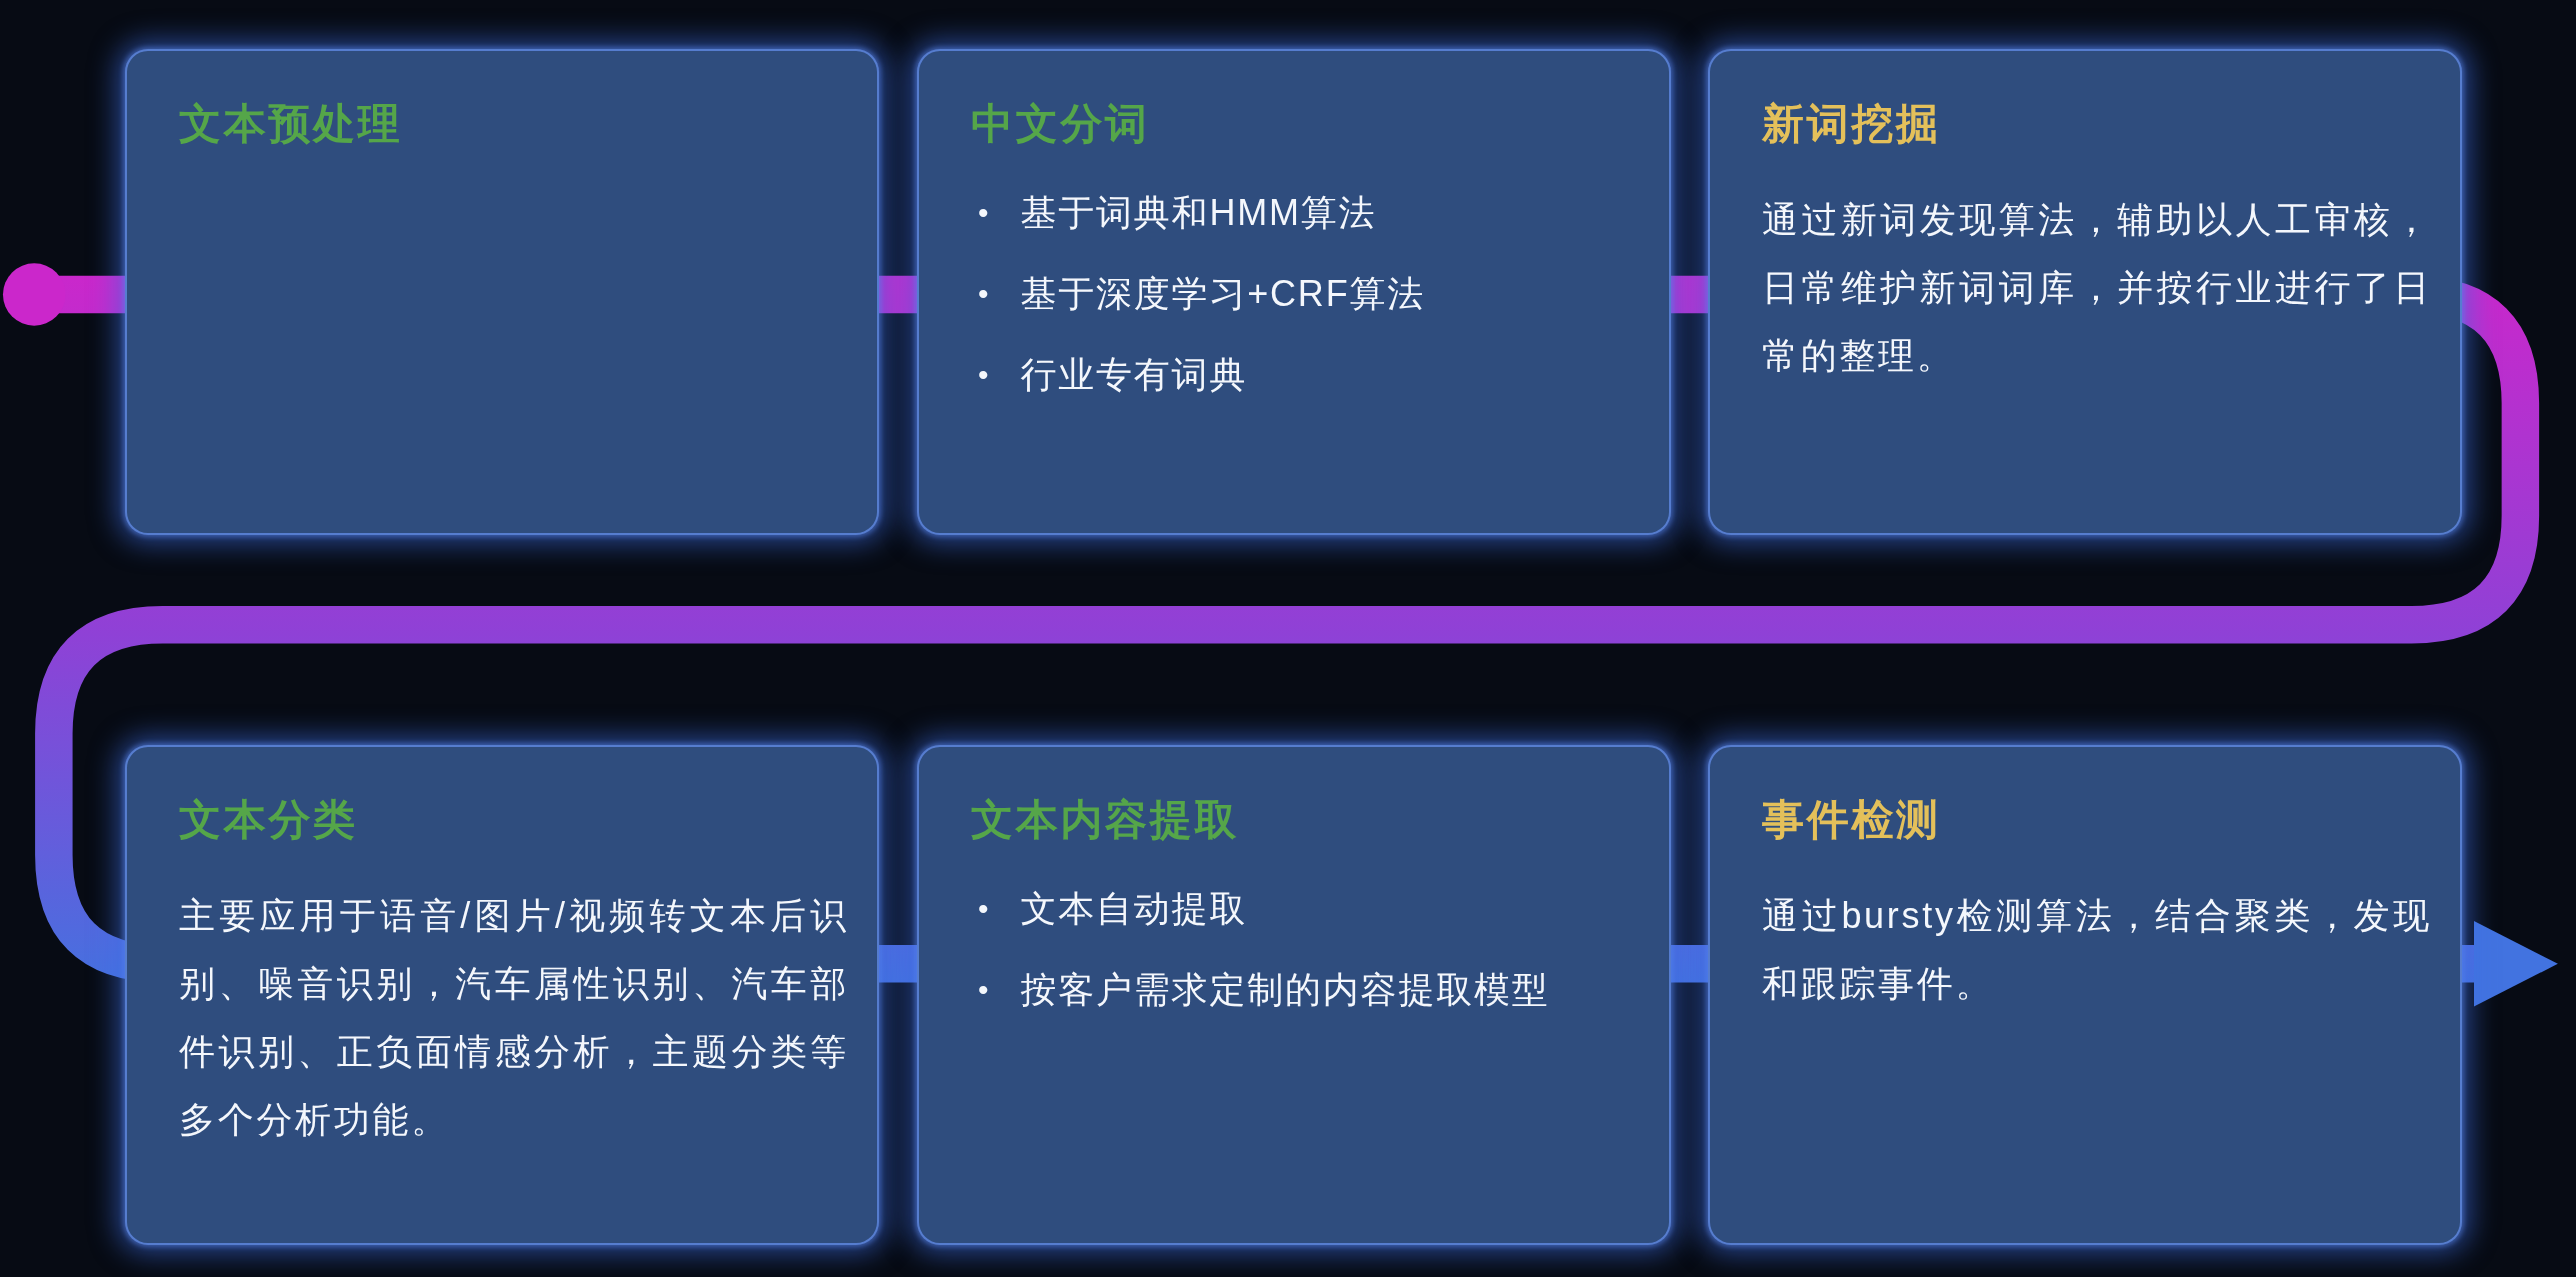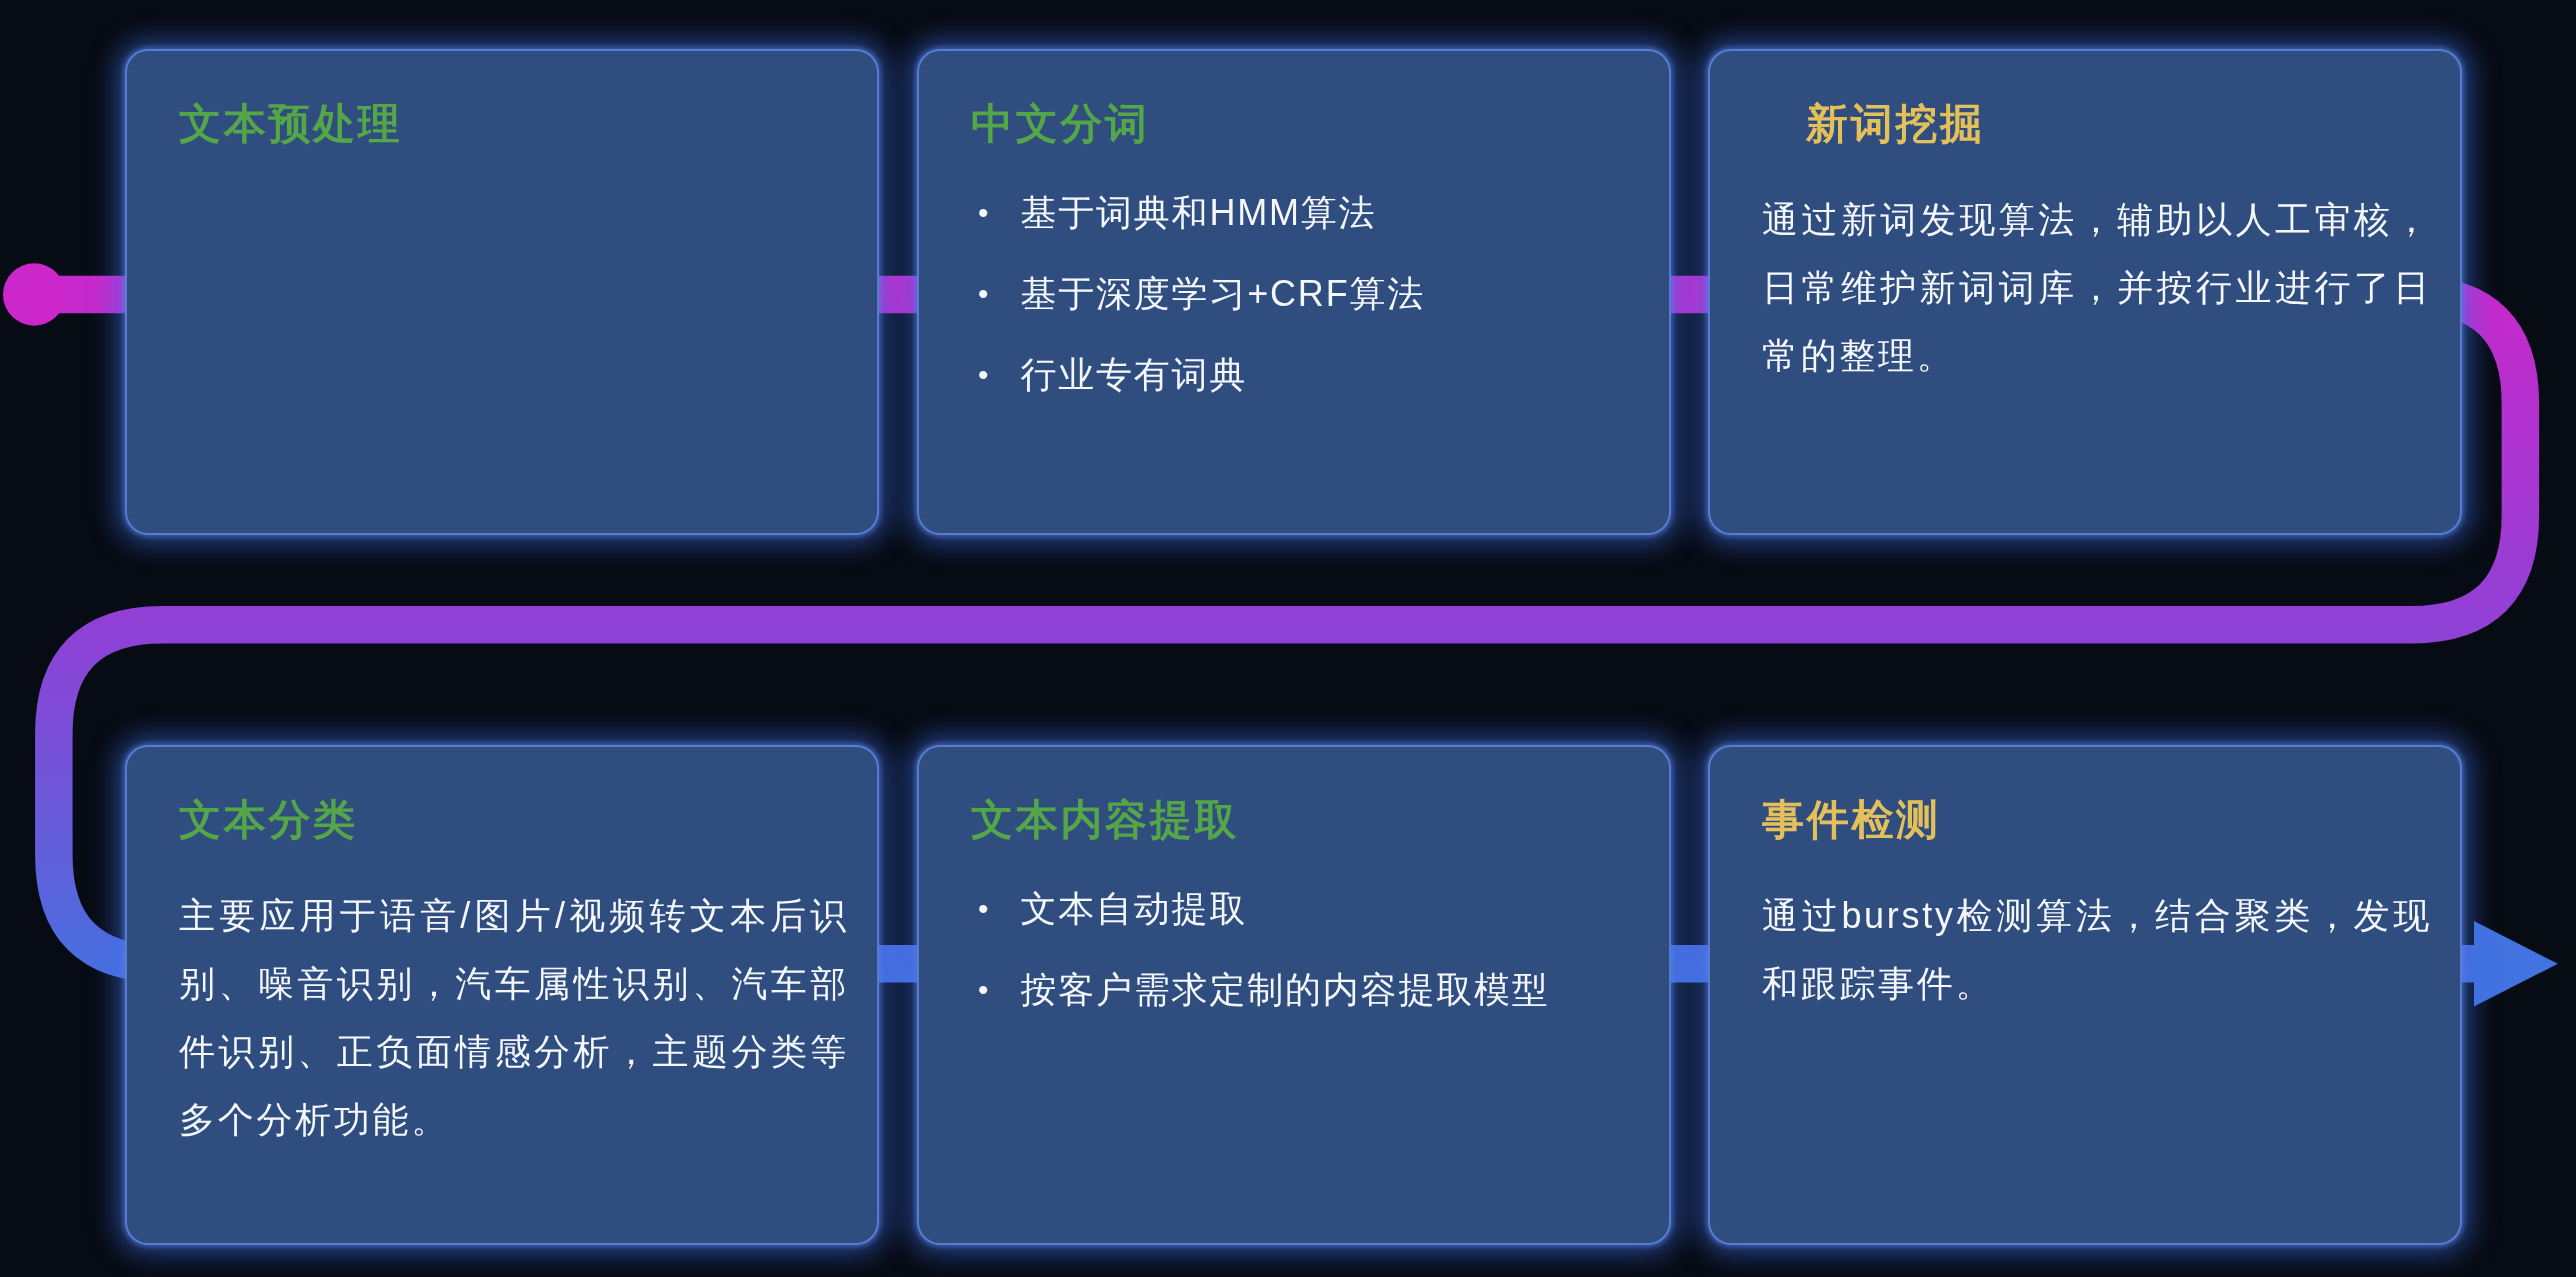--- a/index.html
+++ b/index.html
@@ -90,21 +90,21 @@
         <span>基于深度学习+CRF算法</span>
       </li>
       <li class="bullet-item">
         <span class="bullet-dot"></span>
         <span>行业专有词典</span>
       </li>
     </ul>
   </div>
 
   <div class="card row1 col3">
-    <div class="card-title" style="color: rgb(228, 192, 90); margin-left: 44px;">新词挖掘</div>
+    <div class="card-title" style="color: rgb(228, 192, 90);">新词挖掘</div>
     <div class="card-body">通过新词发现算法，辅助以人工审核，日常维护新词词库，并按行业进行了日常的整理。</div>
   </div>
 
   <div class="card row2 col1">
     <div class="card-title" style="color: rgb(85, 166, 73);">文本分类</div>
     <div class="card-body">主要应用于语音/图片/视频转文本后识别、噪音识别，汽车属性识别、汽车部件识别、正负面情感分析，主题分类等多个分析功能。</div>
   </div>
 
   <div class="card row2 col2">
     <div class="card-title" style="color: rgb(85, 166, 73);">文本内容提取</div>

